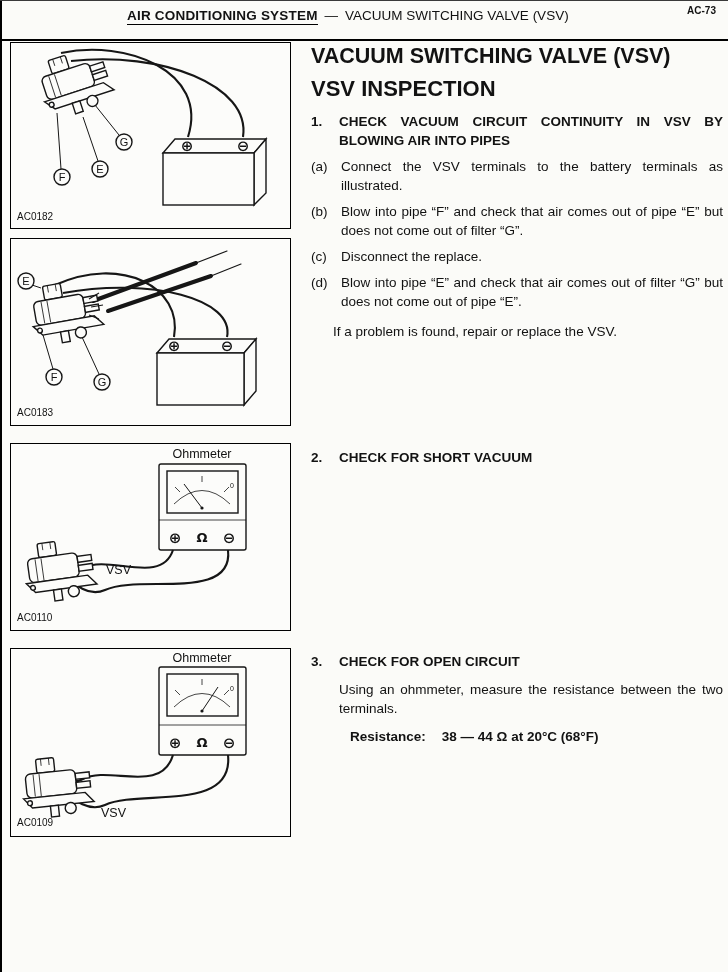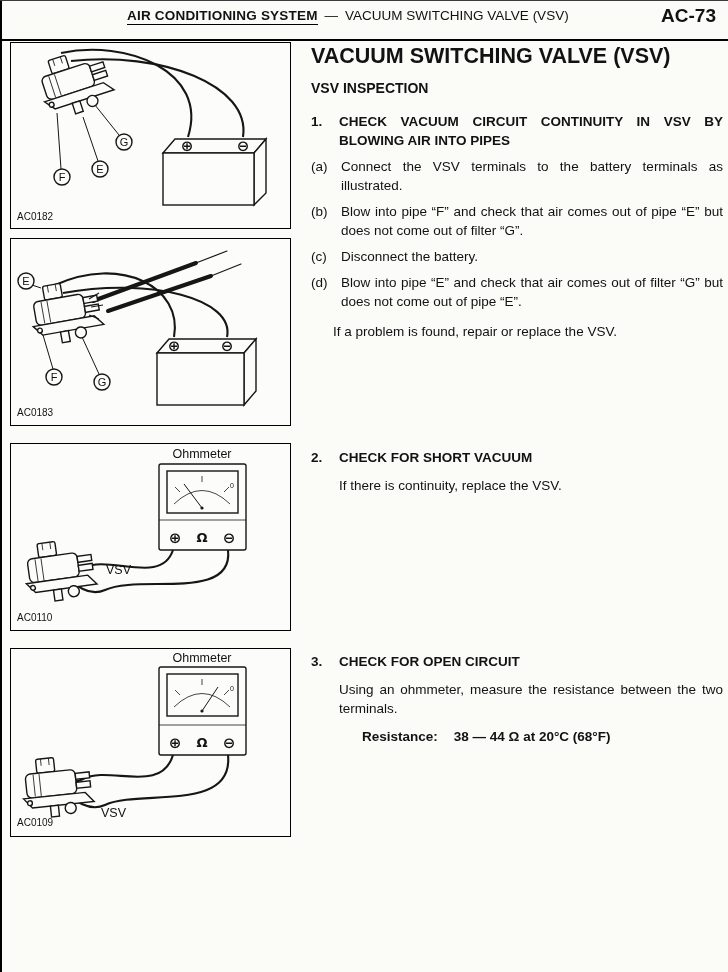--- a/index.html
+++ b/index.html
@@ -10,21 +10,21 @@
     font-family:"Liberation Sans", sans-serif;
   }
   .scan-left { position:absolute; left:0; top:0; width:2px; height:972px; background:#000; }
   .scan-top  { position:absolute; left:0; top:0; width:728px; height:1px; background:#3a3a3a; }
 
   
   .header { position:absolute; left:2px; right:0; top:0; height:41px; border-bottom:2px solid #000; }
   .header-text { position:absolute; left:125px; top:8px; font-size:13.5px; white-space:nowrap; }
   .header-section { font-weight:bold; border-bottom:1.6px solid #000; padding-bottom:1px; letter-spacing:.2px; }
   .header-dash { margin:0 7px; }
-  .page-num { position:absolute; right:12px; top:5px; font-weight:bold; font-size:19px; }
+  .page-num { position:absolute; right:12px; top:5px; font-weight:bold; font-size:10px; }
 
   
   .figcol { position:absolute; left:10px; top:42px; width:281px; height:795px; }
   .figure { position:absolute; left:0; width:281px; border:1.6px solid #000; background:#fcfcfa; }
   .fig1 { top:0;    height:187px; }
   .fig2 { top:196px; height:188px; }
   .fig3 { top:401px; height:188px; }
   .fig4 { top:606px; height:189px; }
   .figure svg { display:block; }
 
@@ -40,33 +40,33 @@
   .code { font:10px "Liberation Sans", sans-serif; }
   .cap  { font:12.5px "Liberation Sans", sans-serif; }
   .cap-c{ font:12.5px "Liberation Sans", sans-serif; text-anchor:middle; }
   .sym  { font:bold 15px "DejaVu Sans", sans-serif; text-anchor:middle; }
   .ohm  { font:bold 13px "DejaVu Sans", sans-serif; text-anchor:middle; }
   .scale0 { font:7px "Liberation Sans", sans-serif; text-anchor:middle; }
 
   
   .textcol { position:absolute; left:311px; top:44px; width:412px; font-size:13.5px; line-height:19px; }
   .title    { font-size:21.5px; line-height:25px; font-weight:bold; }
-  .subtitle { font-size:14px; font-weight:bold; margin-top:10px; }
+  .subtitle { font-size:22px; font-weight:bold; margin-top:10px; }
   .step1 { margin-top:14px; }
   .step2 { position:absolute; top:404px; left:0; width:412px; }
   .step3 { position:absolute; top:608px; left:0; width:412px; }
   .step-head { display:flex; font-weight:bold; }
   .num { flex:0 0 28px; }
   .step-heading { flex:1; text-align:justify; }
   .item { display:flex; margin-top:7px; }
   .marker { flex:0 0 30px; }
   .item-text { flex:1; text-align:justify; }
   .note { margin:11px 0 0 22px; }
   .para { margin:9px 0 0 28px; text-align:justify; }
-  .spec { margin:9px 0 0 28px; font-weight:bold;padding-left:23px; }
+  .spec { margin:9px 0 0 16px; font-weight:bold;padding-left:23px; }
   .spec-label { margin-right:16px; }
 </style>
 </head>
 <body>
 
 <div class="scan-left"></div>
 <div class="scan-top"></div>
 
 <svg width="0" height="0" style="position:absolute" aria-hidden="true">
   <defs>
@@ -222,35 +222,34 @@
     <div class="item">
       <span class="marker">(a)</span>
       <span class="item-text">Connect the VSV terminals to the battery terminals as illustrated.</span>
     </div>
     <div class="item">
       <span class="marker">(b)</span>
       <span class="item-text">Blow into pipe “F” and check that air comes out of pipe “E” but does not come out of filter “G”.</span>
     </div>
     <div class="item">
       <span class="marker">(c)</span>
-      <span class="item-text">Disconnect the battery.</span>
+      <span class="item-text">Disconnect the replace.</span>
     </div>
     <div class="item">
       <span class="marker">(d)</span>
       <span class="item-text">Blow into pipe “E” and check that air comes out of filter “G” but does not come out of pipe “E”.</span>
     </div>
     <p class="note">If a problem is found, repair or replace the VSV.</p>
   </div>
 
   <div class="step2">
     <div class="step-head">
       <span class="num">2.</span>
       <span class="step-heading">CHECK FOR SHORT VACUUM</span>
     </div>
-    <p class="para">If there is continuity, replace the VSV.</p>
   </div>
 
   <div class="step3">
     <div class="step-head">
       <span class="num">3.</span>
       <span class="step-heading">CHECK FOR OPEN CIRCUIT</span>
     </div>
     <p class="para">Using an ohmmeter, measure the resistance between the two terminals.</p>
     <p class="spec">
       <span class="spec-label">Resistance:</span><span>38 — 44 Ω at 20°C (68°F)</span>

